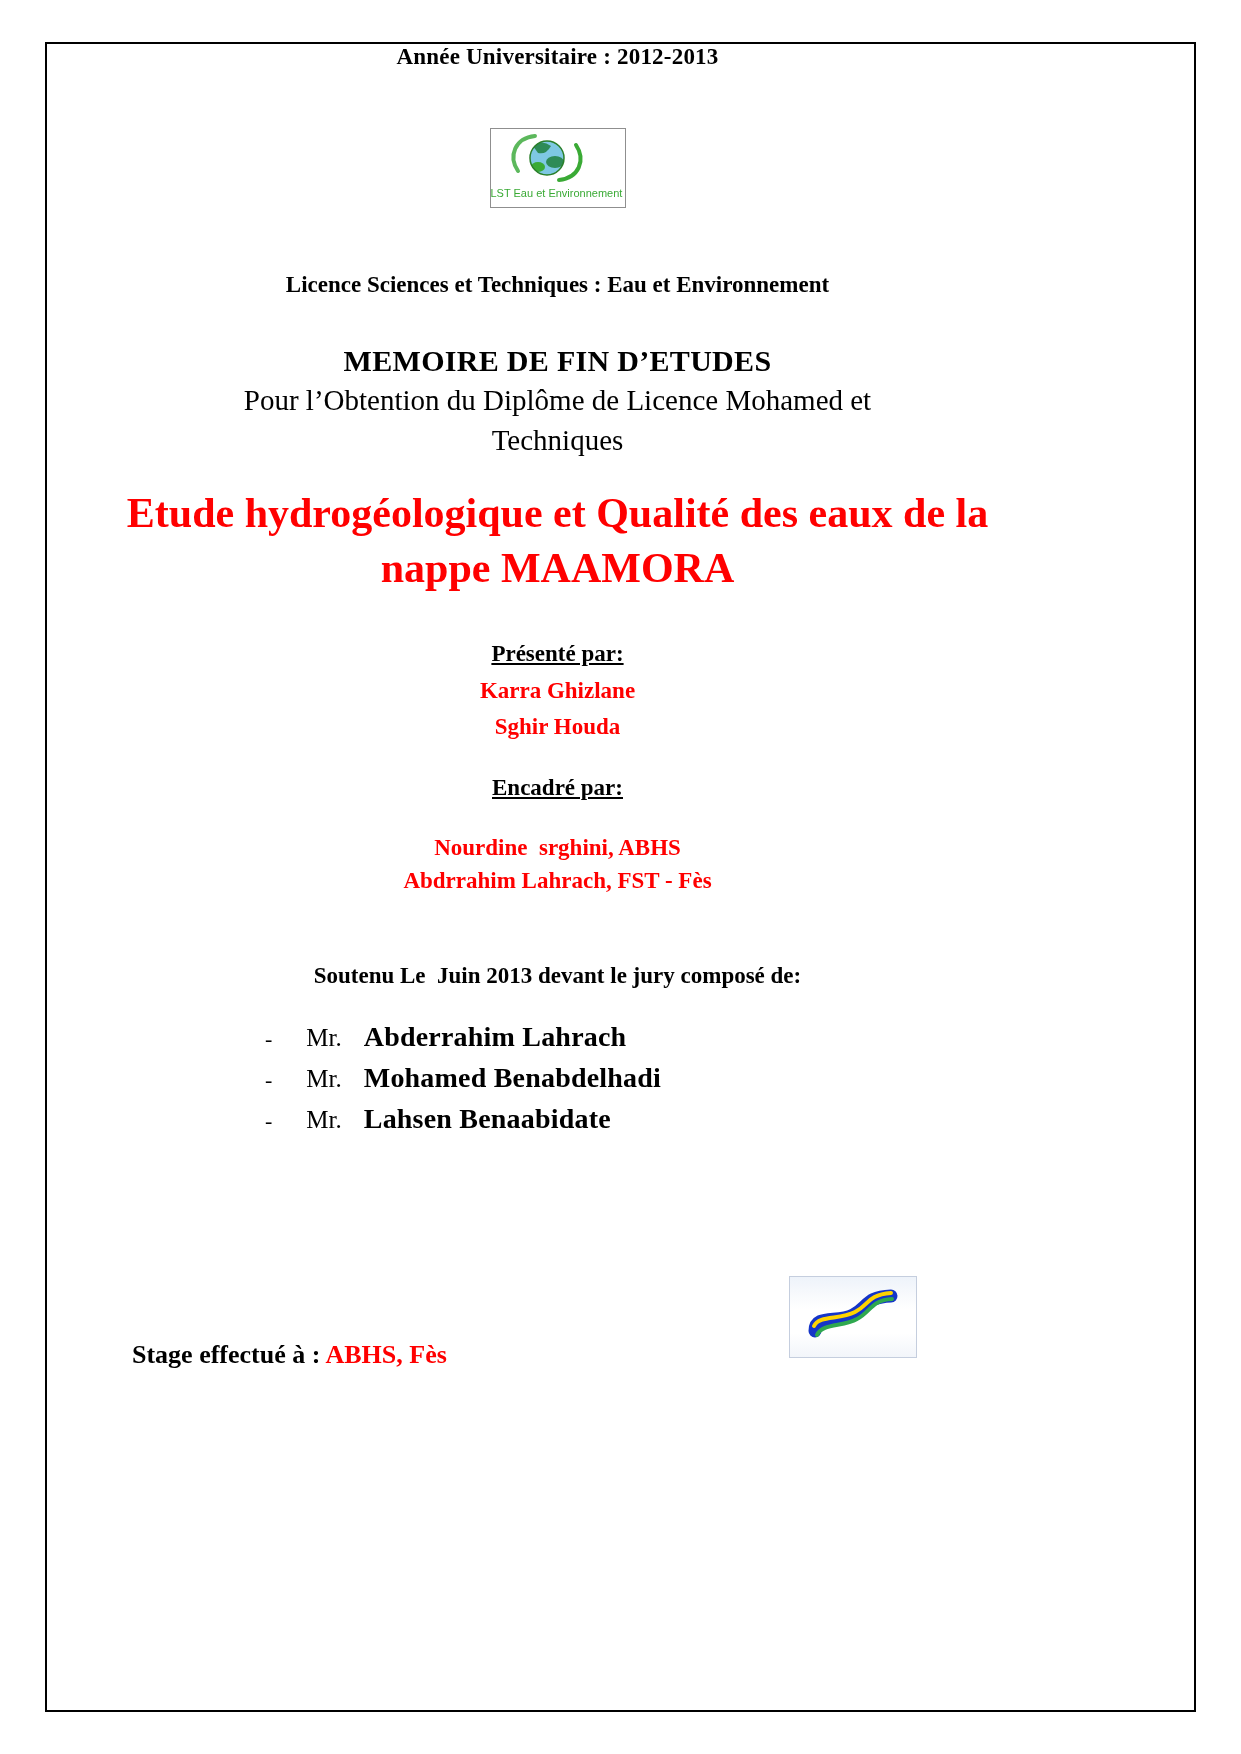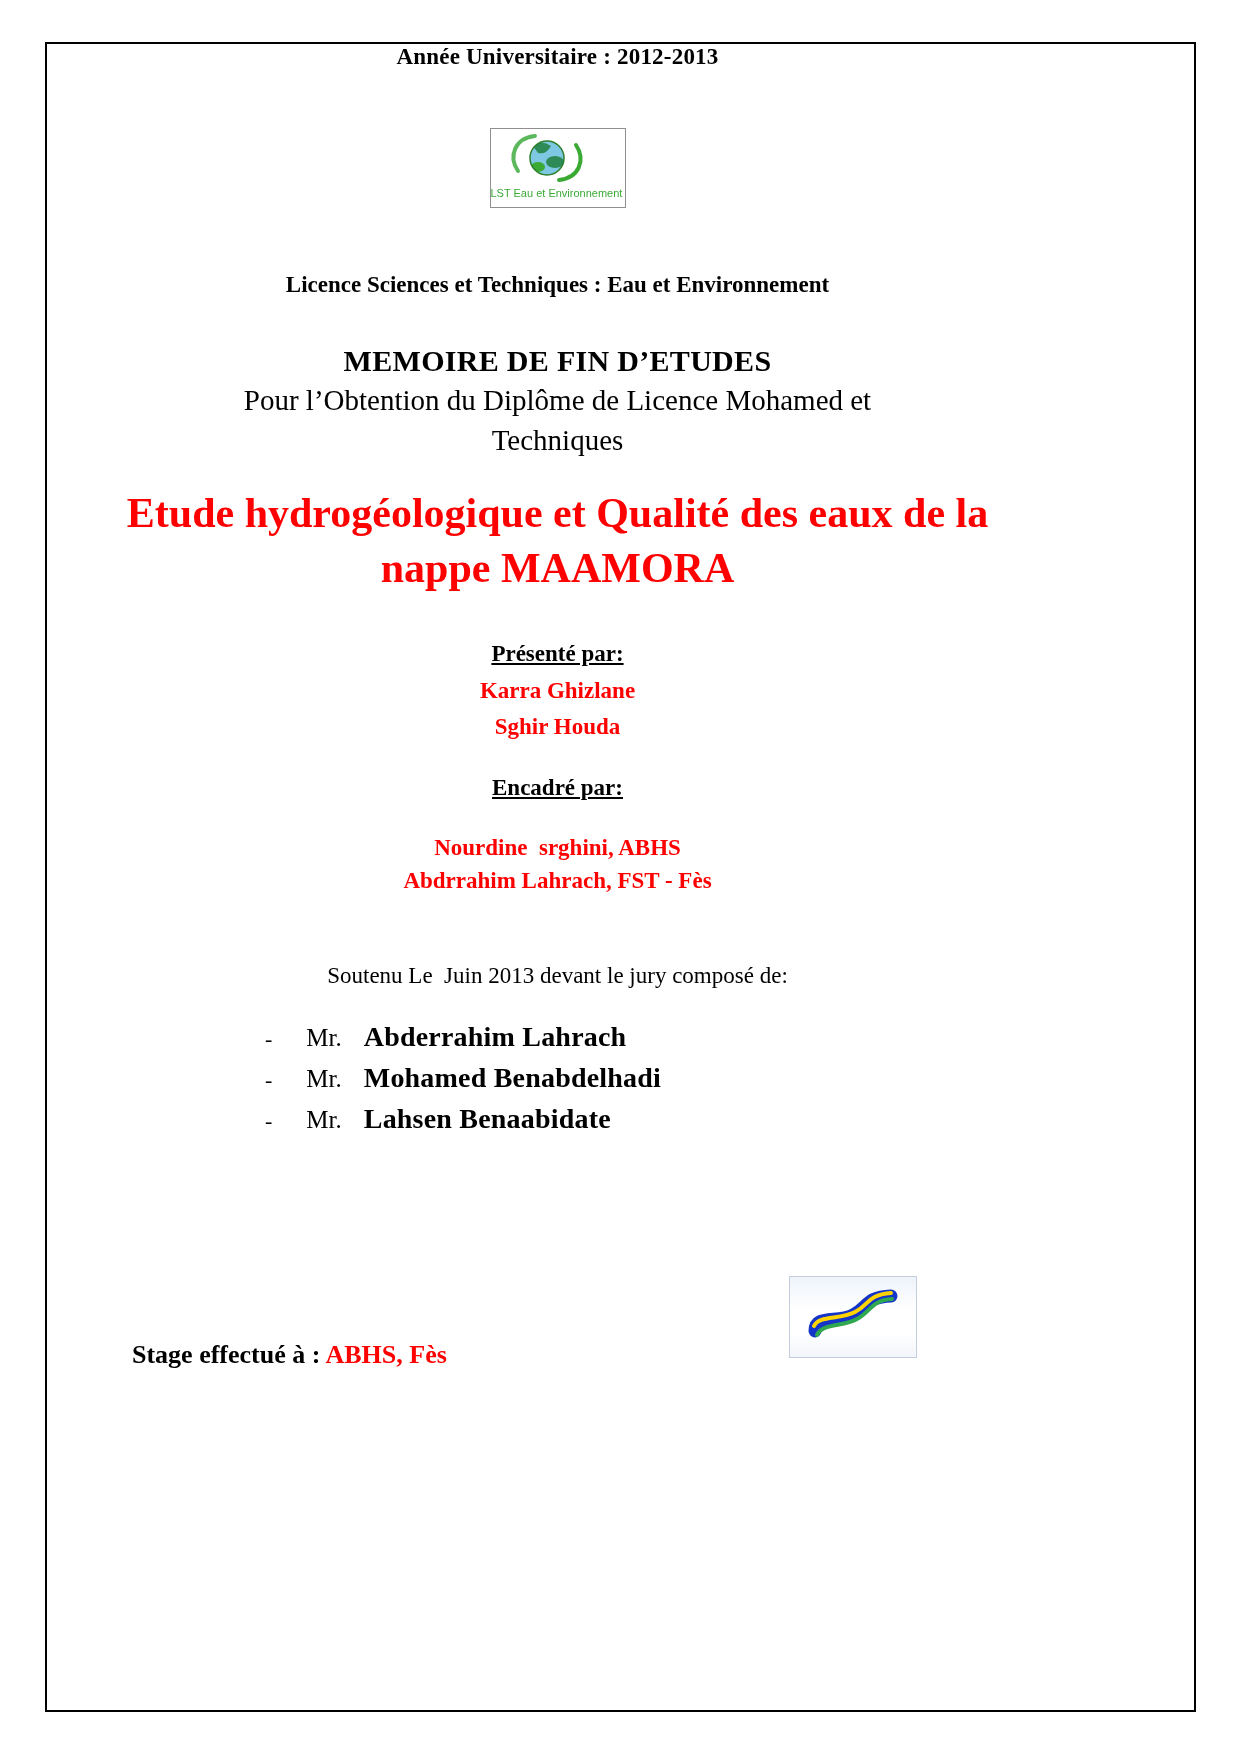--- a/index.html
+++ b/index.html
@@ -93,21 +93,21 @@
     color: #FF0000;
     line-height: 1.55;
     white-space: pre-wrap;
   }
   .encadre { margin-top: 30px; }
   .supervisors { margin-top: 30px; }
   .supervisor { line-height: 1.45; }
   .defense {
     margin-top: 66px;
     font-size: 23px;
-    font-weight: normal;
+    font-weight: bold;
     white-space: pre-wrap;
   }
   .jury {
     margin-top: 32px;
     margin-left: 218px;
     text-align: left;
     width: fit-content;
   }
   .jury-row {
     display: flex;

